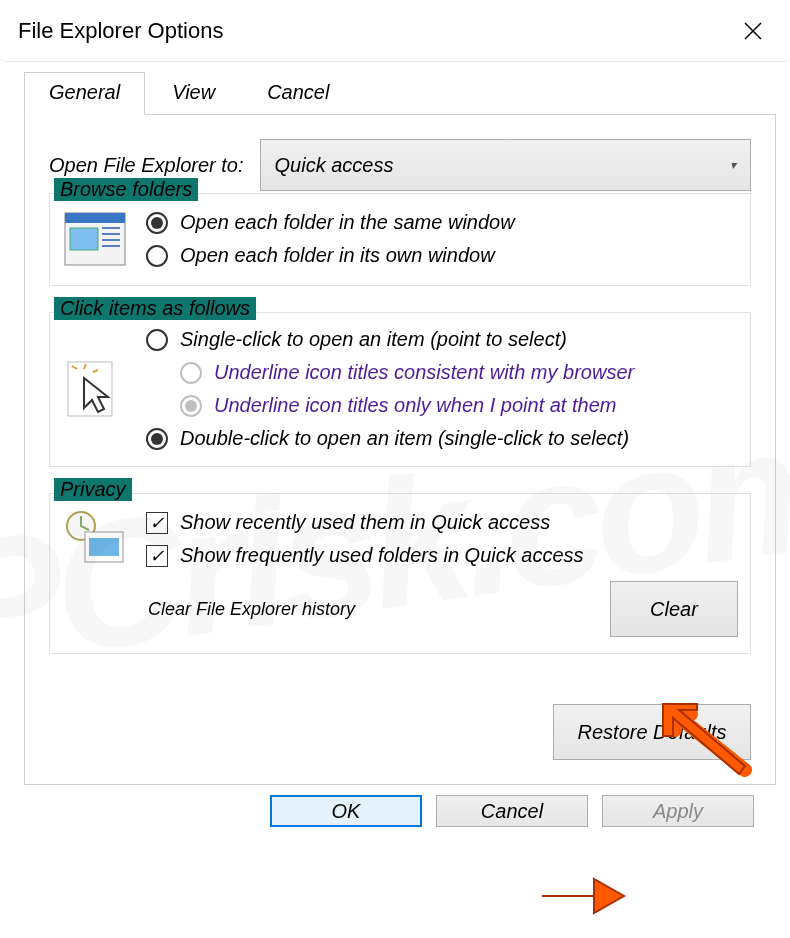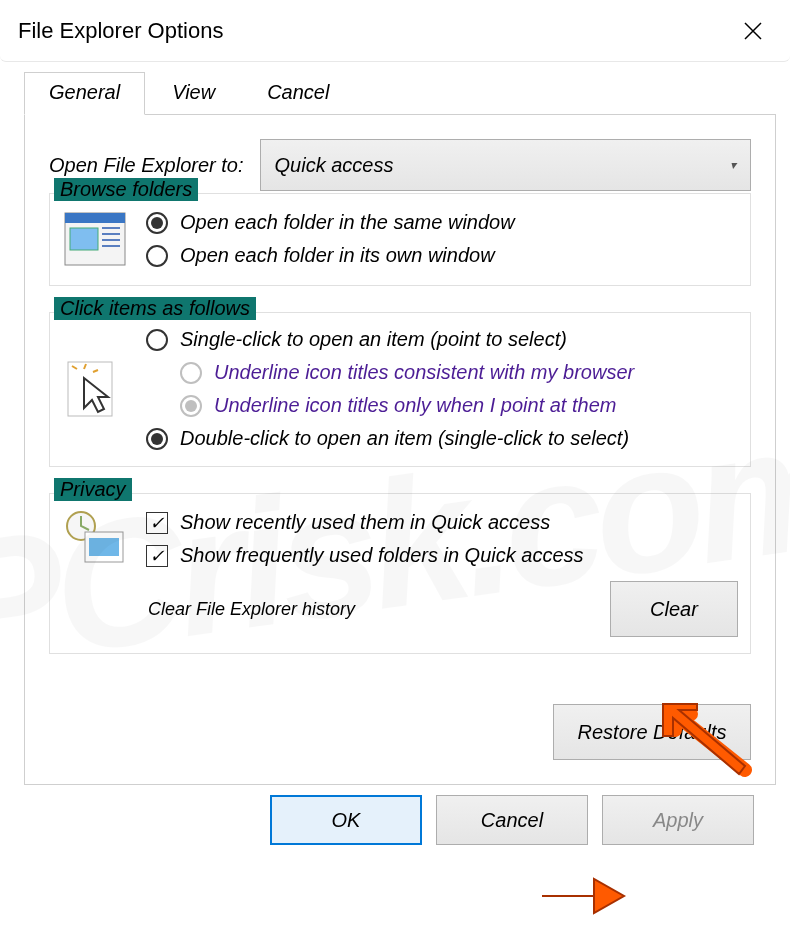--- a/index.html
+++ b/index.html
@@ -197,21 +197,21 @@
     justify-content: flex-end;
     margin-top: 20px;
     margin-right: 0px;
   }
   .footer {
     display: flex;
     justify-content: flex-end;
     gap: 14px;
     padding: 10px 22px 0 0;
   }
-  .footer .btn { min-width: 152px; height: 50px; }
+  .footer .btn { min-width: 152px; height: 32px; }
   .footer .btn.ok {
     border: 2px solid #0078d7;
     background: #e5f1fb;
   }
   .footer .btn.apply {
     color: #888;
   }
   
   .folder-icon svg, .pointer-icon svg, .privacy-icon svg {
     display: block;

